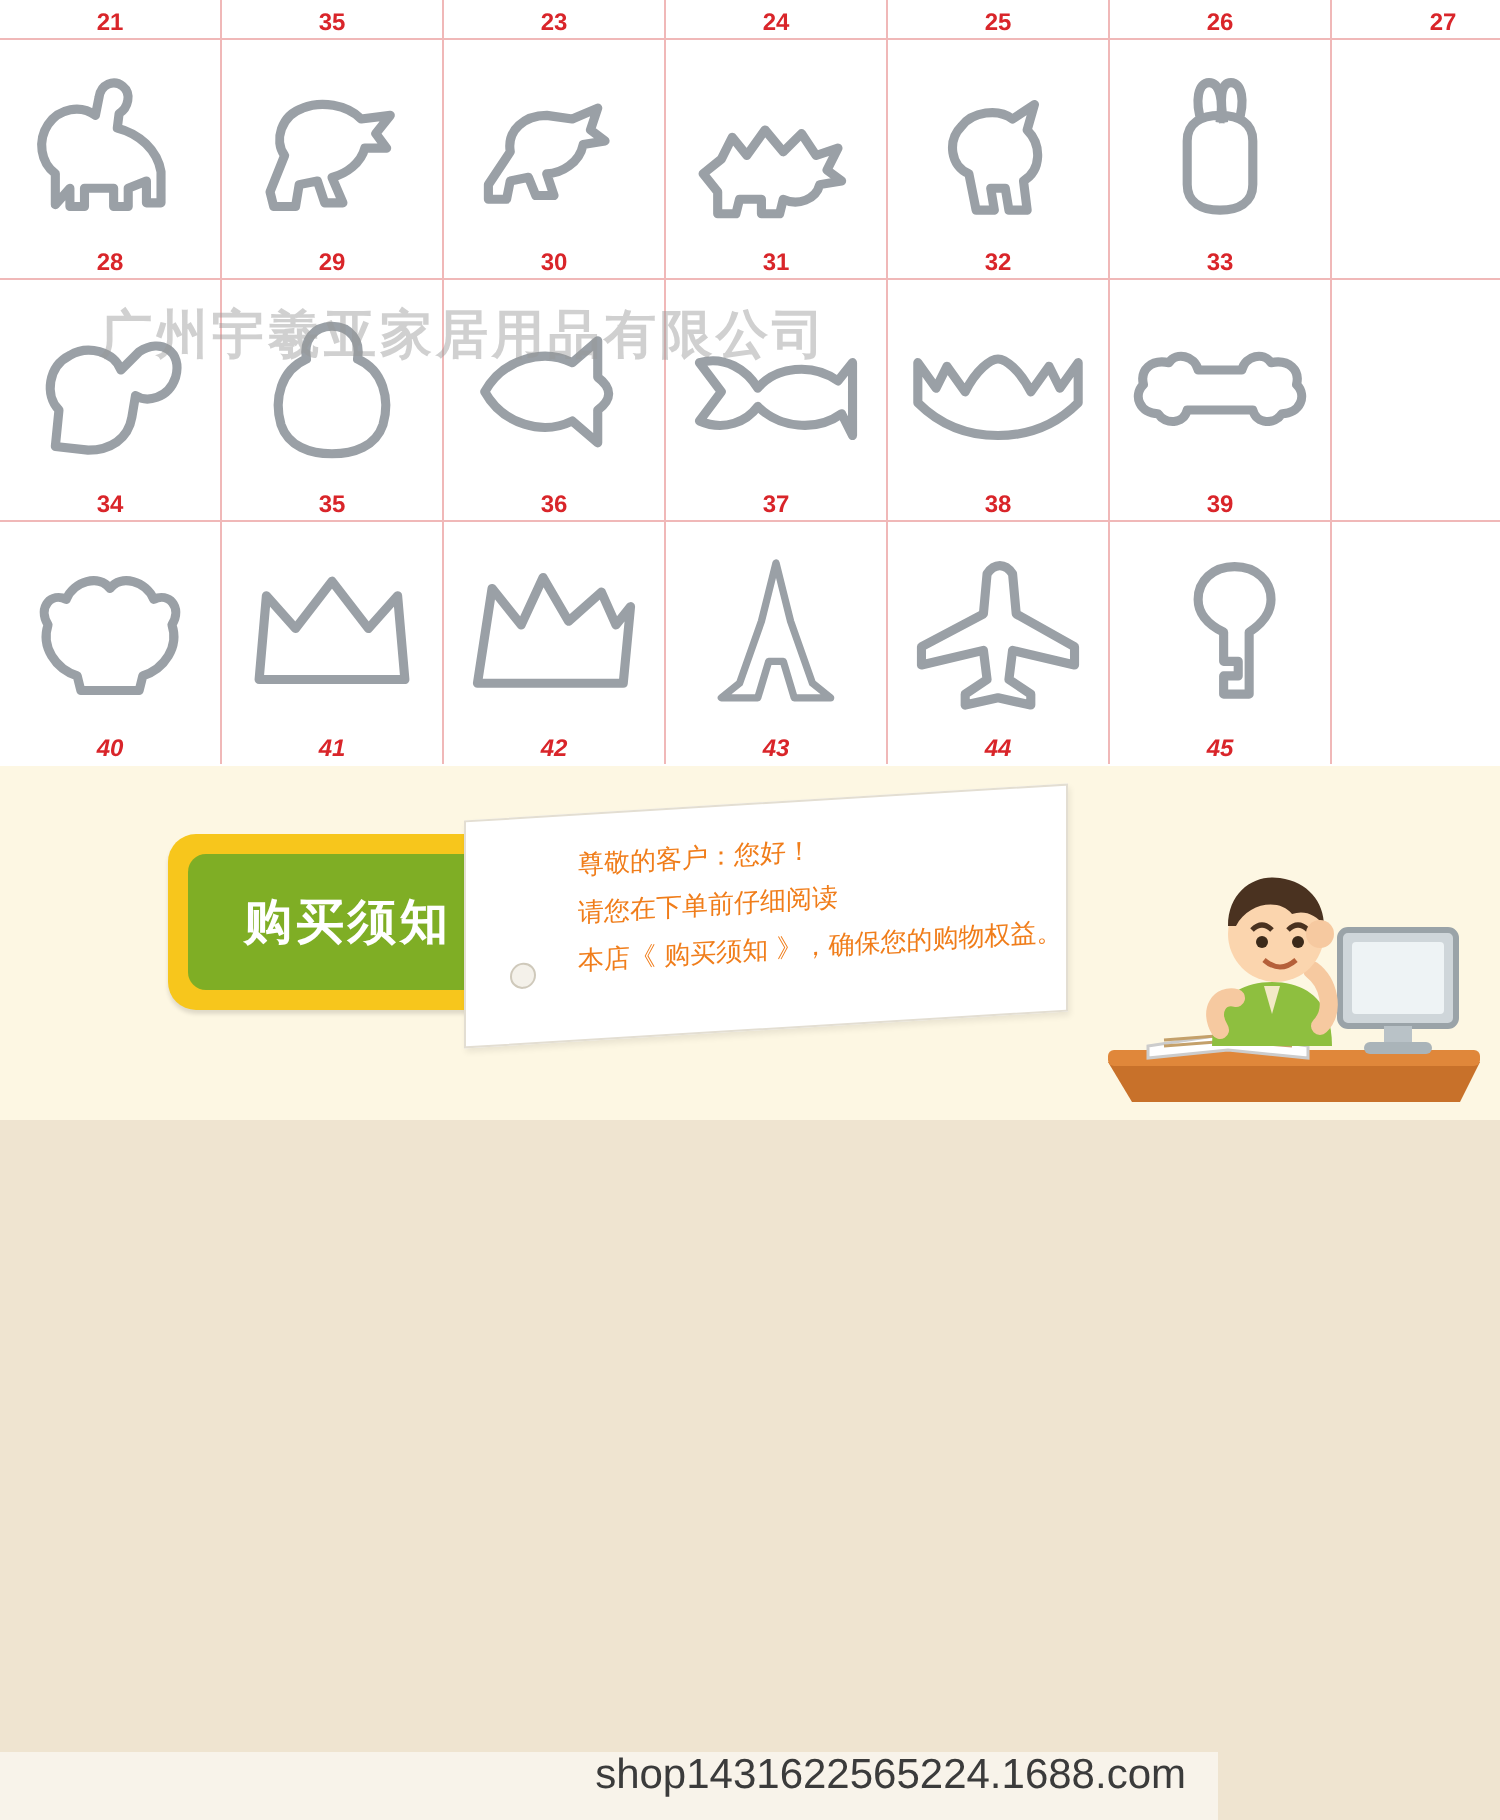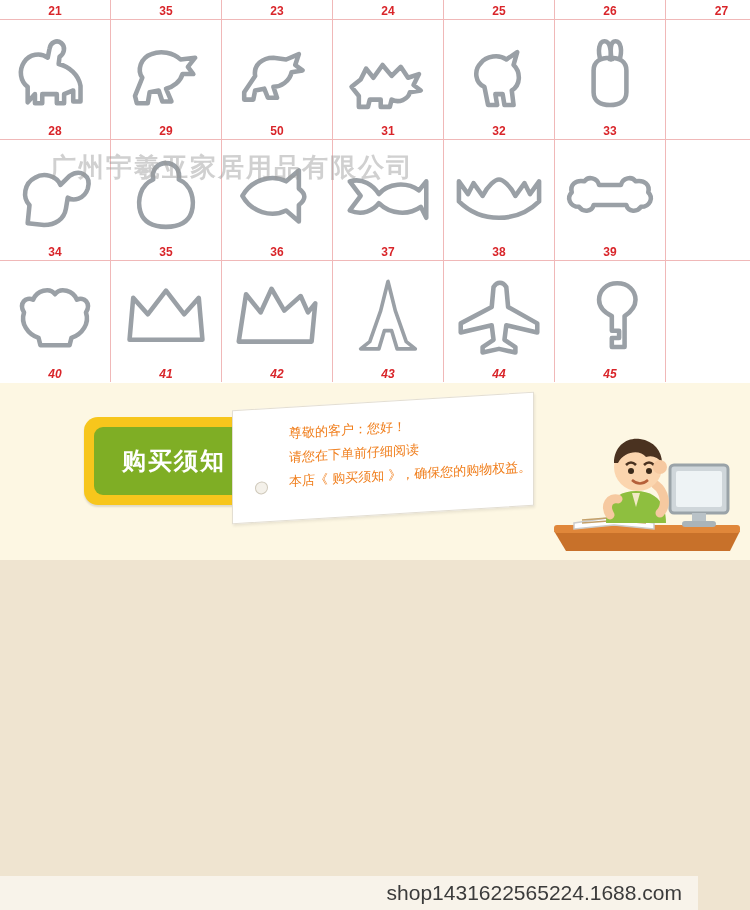--- a/index.html
+++ b/index.html
@@ -135,23 +135,23 @@
   
   .cartoon{
     position:absolute;
     top:36px;left:552px;
     width:190px;height:140px;
   }
   
   .shopbar{
     position:absolute;
     left:0;bottom:0;
-    width:698px;height:34px;
+    width:609px;height:34px;
     background:rgba(255,255,255,0.55);
-    display:flex;align-items:center;justify-content:flex-end;
+    display:flex;align-items:flex-start;justify-content:flex-end;
     padding-right:16px;
     box-sizing:border-box;
   }
   .shopbar span{
     color:#3b3b3b;
     font-size:21px;
     font-family:"Liberation Sans",sans-serif;
   }
 </style>
 </head>
@@ -193,21 +193,21 @@
     <div class="cell">
       <svg class="shape" viewBox="0 0 100 90">
         <path d="M16 68 L24 48 C18 40 22 26 34 22 C44 18 58 20 66 28 L82 26 L74 36 L80 44 L68 44 C66 52 58 58 50 60 L56 74 L46 74 L42 62 L32 64 L30 76 L18 76 Z" fill="none" stroke="#9aa0a6" stroke-width="5" stroke-linejoin="round"></path>
       </svg>
       <span class="num">29</span>
     </div>
     <div class="cell">
       <svg class="shape" viewBox="0 0 100 90">
         <path d="M14 64 L26 46 C24 34 34 26 46 26 L60 28 L74 22 L70 34 L78 40 L66 42 C64 52 54 58 46 58 L50 70 L40 70 L36 60 L26 62 L24 72 L14 72 Z" fill="none" stroke="#9aa0a6" stroke-width="5" stroke-linejoin="round"></path>
       </svg>
-      <span class="num">50</span>
+      <span class="num">30</span>
     </div>
     <div class="cell">
       <svg class="shape" viewBox="0 0 100 90">
         <path d="M10 58 L20 50 L26 38 L34 48 L44 34 L54 46 L64 36 L72 48 L84 44 L78 56 L86 62 L74 64 C72 72 62 76 54 72 L52 80 L42 80 L42 72 L30 72 L28 80 L18 80 L18 68 Z" fill="none" stroke="#9aa0a6" stroke-width="5" stroke-linejoin="round"></path>
       </svg>
       <span class="num">31</span>
     </div>
     <div class="cell">
       <svg class="shape" viewBox="0 0 100 90">
         <path d="M38 78 L34 58 C24 54 22 40 30 32 C36 24 50 22 58 28 L70 20 L66 34 C74 42 74 56 64 62 L66 78 L56 78 L54 66 L46 66 L48 78 Z" fill="none" stroke="#9aa0a6" stroke-width="5" stroke-linejoin="round"></path>

